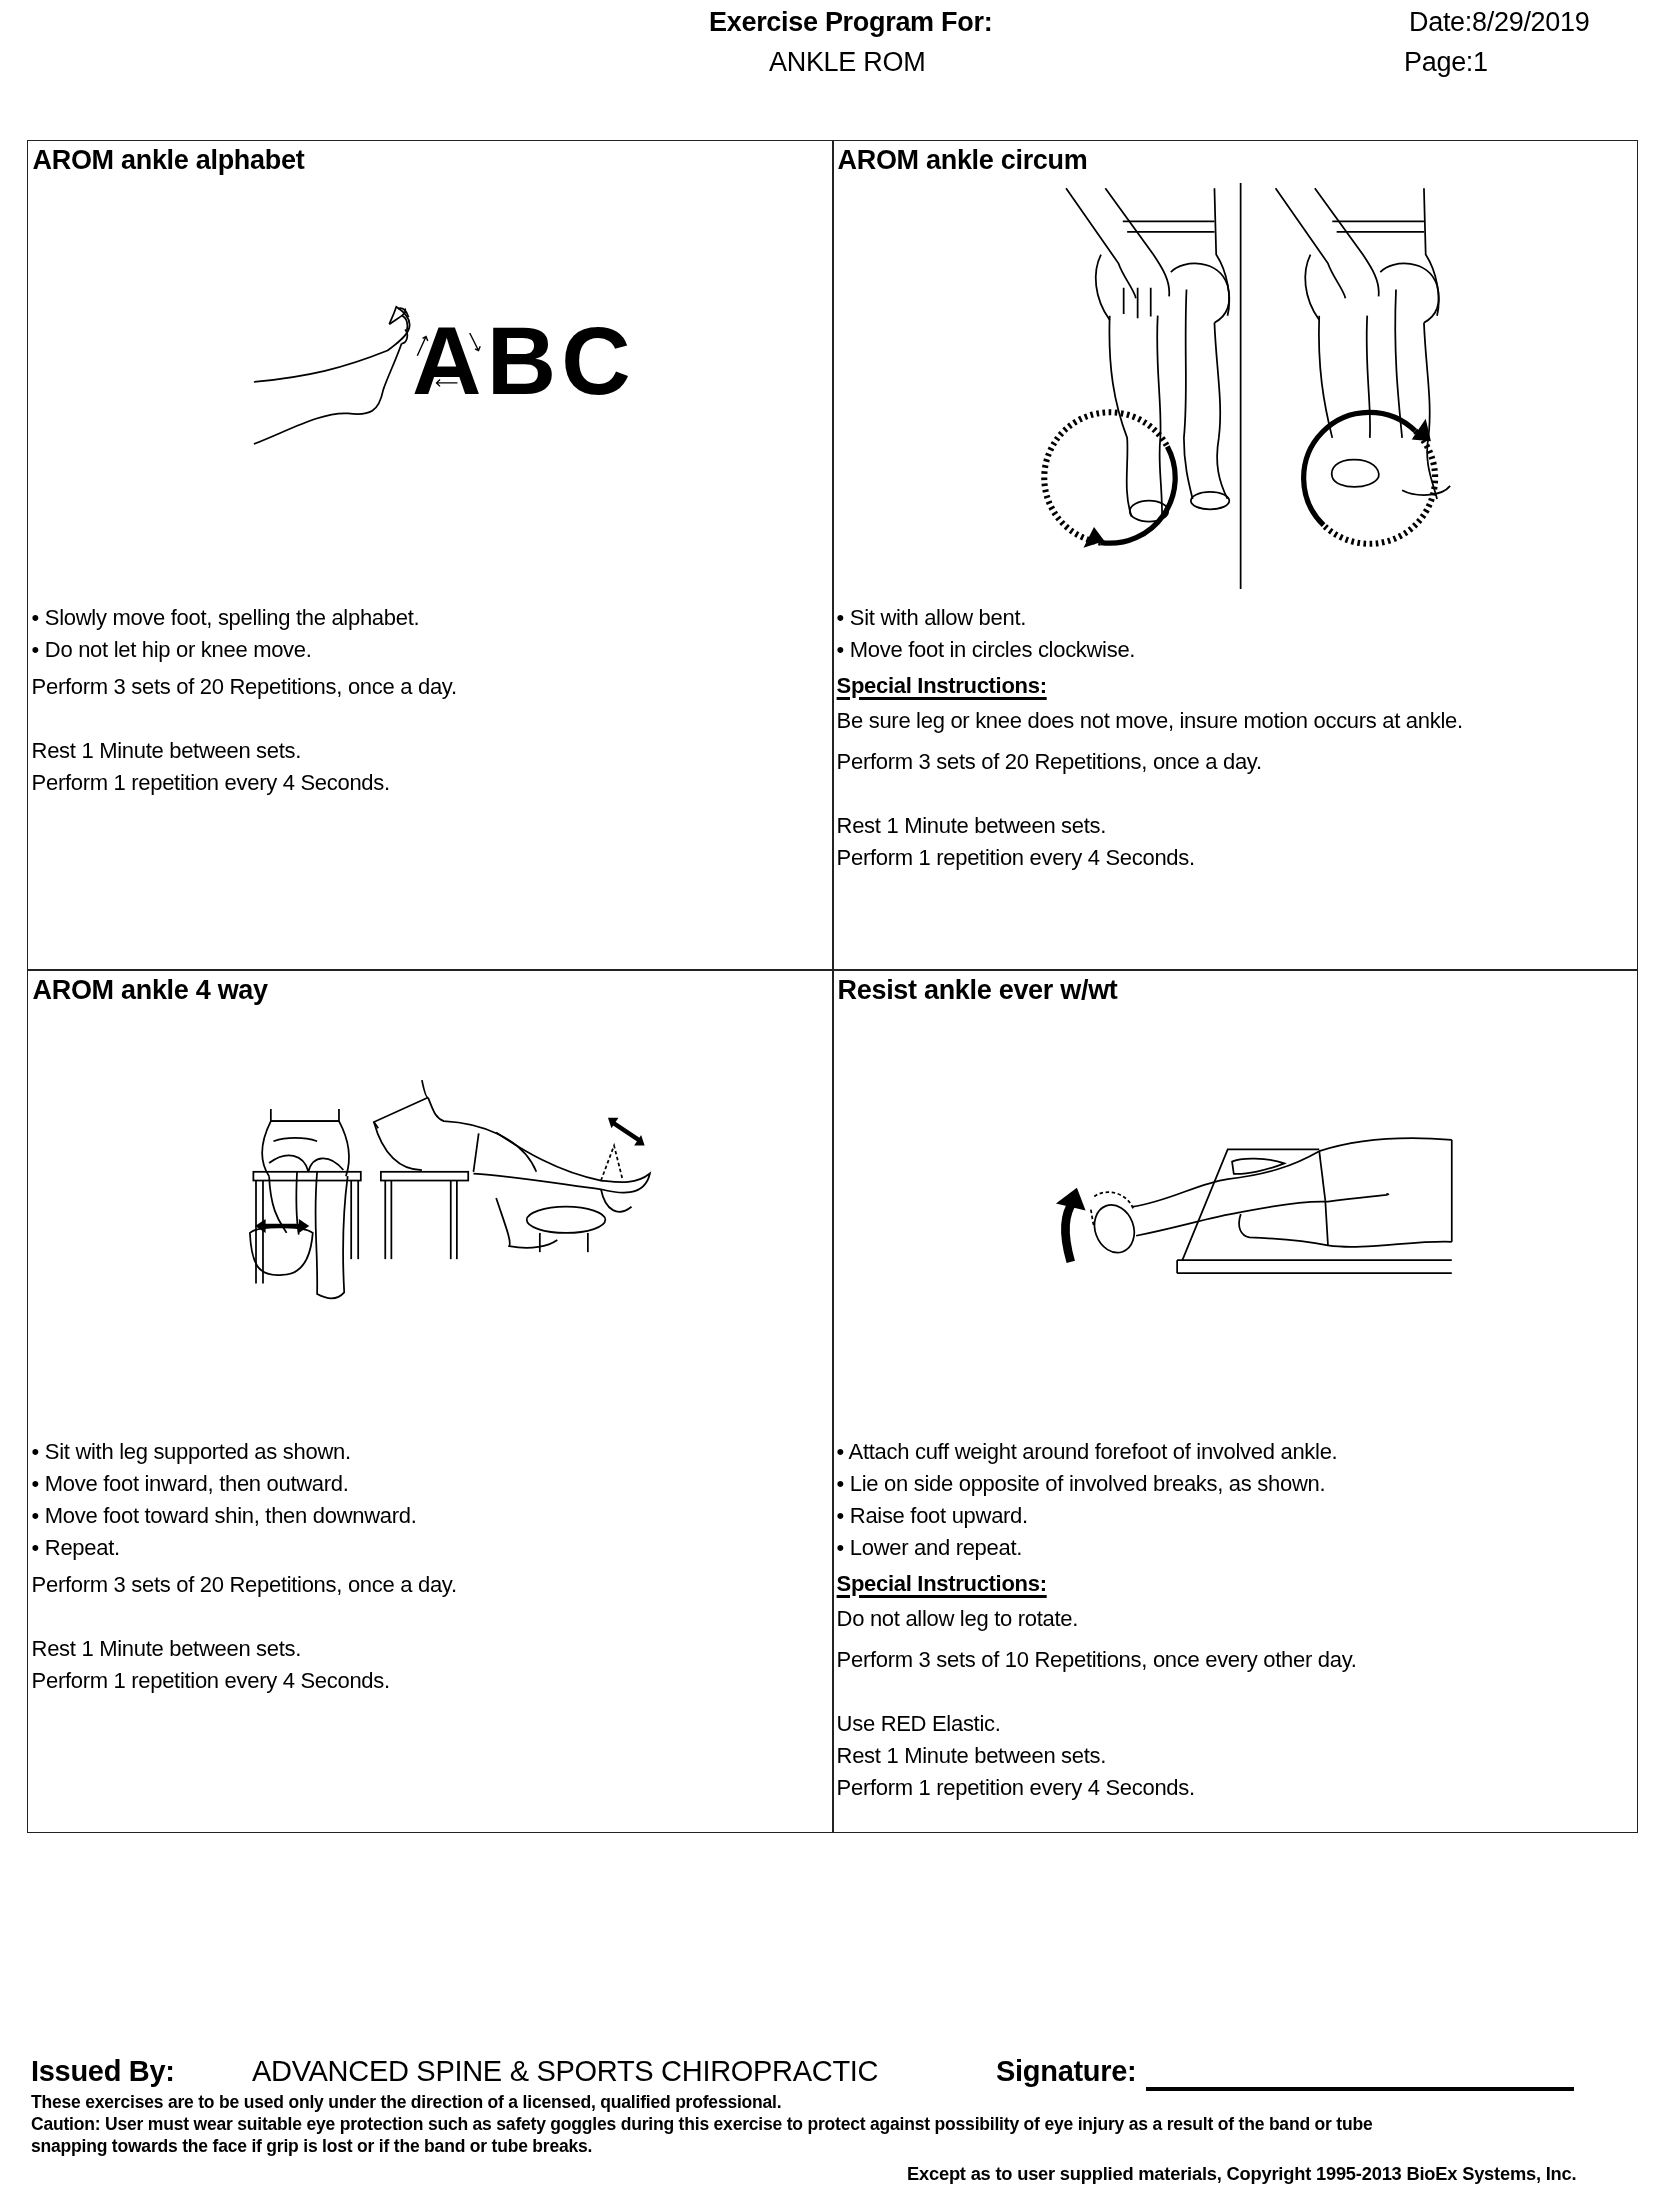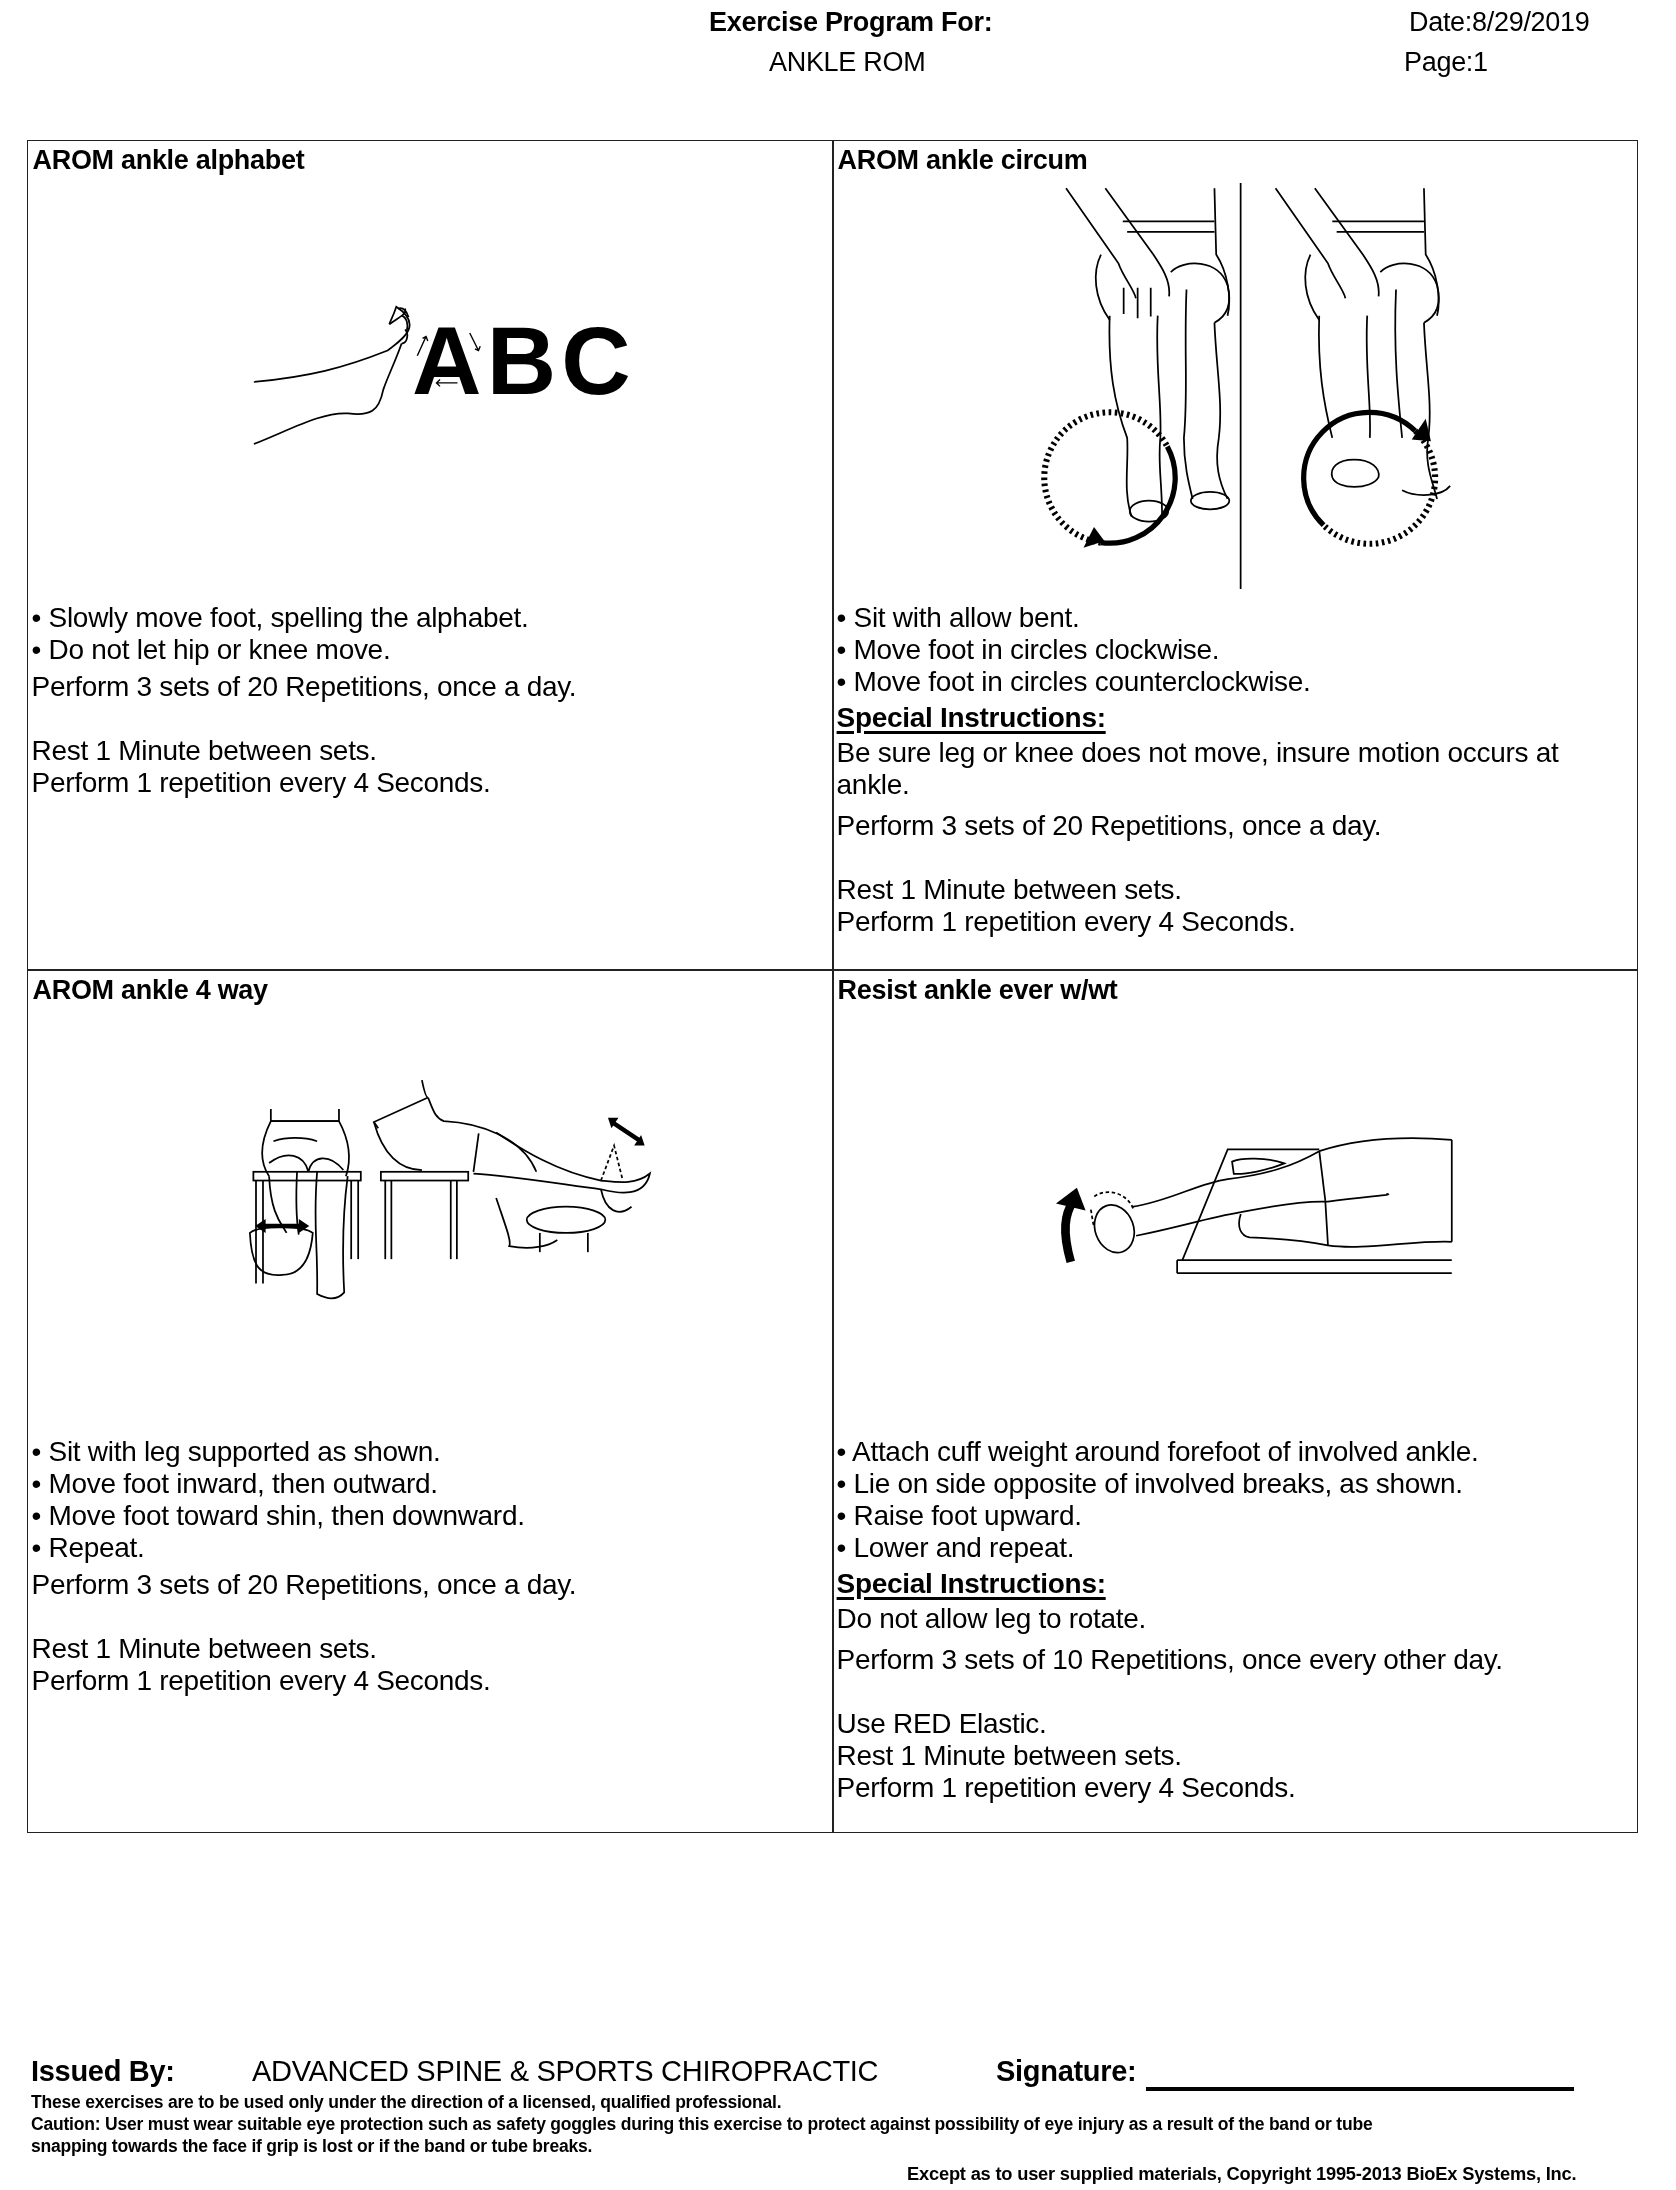--- a/index.html
+++ b/index.html
@@ -10,21 +10,21 @@
   .hdr-sub { left:769px; top:47px; font-size:27px; letter-spacing:-0.3px; }
   .hdr-date { left:1409px; top:7px; font-size:27px; letter-spacing:-0.3px; }
   .hdr-page { left:1404px; top:47px; font-size:27px; letter-spacing:-0.3px; }
   .grid { left:27px; top:140px; width:1611px; height:1693px;
           border:1.7px solid #222; box-sizing:border-box; }
   .vline { left:832px; top:140px; width:1.7px; height:1693px; background:#222; }
   .hline { left:27px; top:969px; width:1611px; height:1.7px; background:#222; }
   .cell { position:absolute; box-sizing:border-box; }
   .cell-title { position:absolute; left:3.5px; top:3.5px; font-size:27px; font-weight:bold; letter-spacing:-0.3px; white-space:nowrap; }
   .illus { position:absolute; }
-  .body { position:absolute; left:2.6px; font-size:28px; line-height:32px; letter-spacing:-0.3px; }
+  .body { position:absolute; left:2.6px; font-size:22px; line-height:32px; letter-spacing:-0.3px; }
   .body .ln { display:block; white-space:nowrap; }
   .body .gap-l { height:32px; }
   .special { font-weight:bold; text-decoration:underline; text-underline-offset:3.5px; text-decoration-thickness:2.6px; display:block; white-space:nowrap; margin-top:3.5px; margin-bottom:3.5px;}
   .wrap { white-space:normal !important; width:786px; }
   .foot-issued { left:31px; top:2055px; font-size:29px; font-weight:bold; letter-spacing:-0.3px; }
   .foot-clinic { left:252px; top:2055px; font-size:29px; letter-spacing:-0.3px; }
   .foot-sig { left:996px; top:2055px; font-size:29px; font-weight:bold; letter-spacing:-0.3px; }
   .foot-sigline { left:1146px; top:2087px; width:428px; height:3.5px; background:#000; }
   .foot-small { left:31px; font-size:17.5px; font-weight:bold; letter-spacing:-0.2px; white-space:nowrap;text-align:center; }
   .foot-copy { left:907px; top:2163px; font-size:18.3px; font-weight:bold; letter-spacing:-0.2px; white-space:nowrap; }
@@ -106,21 +106,20 @@
         <path d="M425,360 C440,368 470,368 480,355"></path>
       </g>
       <path d="M335,400 A75,75 0 0 1 440,292" fill="none" stroke="#000" stroke-width="6"></path>
       <path d="M440,292 A75,75 0 1 1 335,400" fill="none" stroke="#000" stroke-width="7" stroke-dasharray="3,4"></path>
       <path d="M452,278 L436,302 L458,304 Z" fill="#000"></path>
     </svg>
   </div>
   <div class="body" style="top:461px;">
     <span class="ln">• Sit with allow bent.</span>
     <span class="ln">• Move foot in circles clockwise.</span>
-    <span class="ln">• Move foot in circles counterclockwise.</span>
     <span class="special">Special Instructions:</span>
     <span class="ln wrap">Be sure leg or knee does not move, insure motion occurs at ankle.</span>
     <span class="ln" style="margin-top:8.7px;">Perform 3 sets of 20 Repetitions, once a day.</span>
     <span class="gap-l" style="display:block;"></span>
     <span class="ln">Rest 1 Minute between sets.</span>
     <span class="ln">Perform 1 repetition every 4 Seconds.</span>
   </div>
 </div>
 
 <div class="cell" style="left:29px; top:971px; width:804px; height:859px;">

